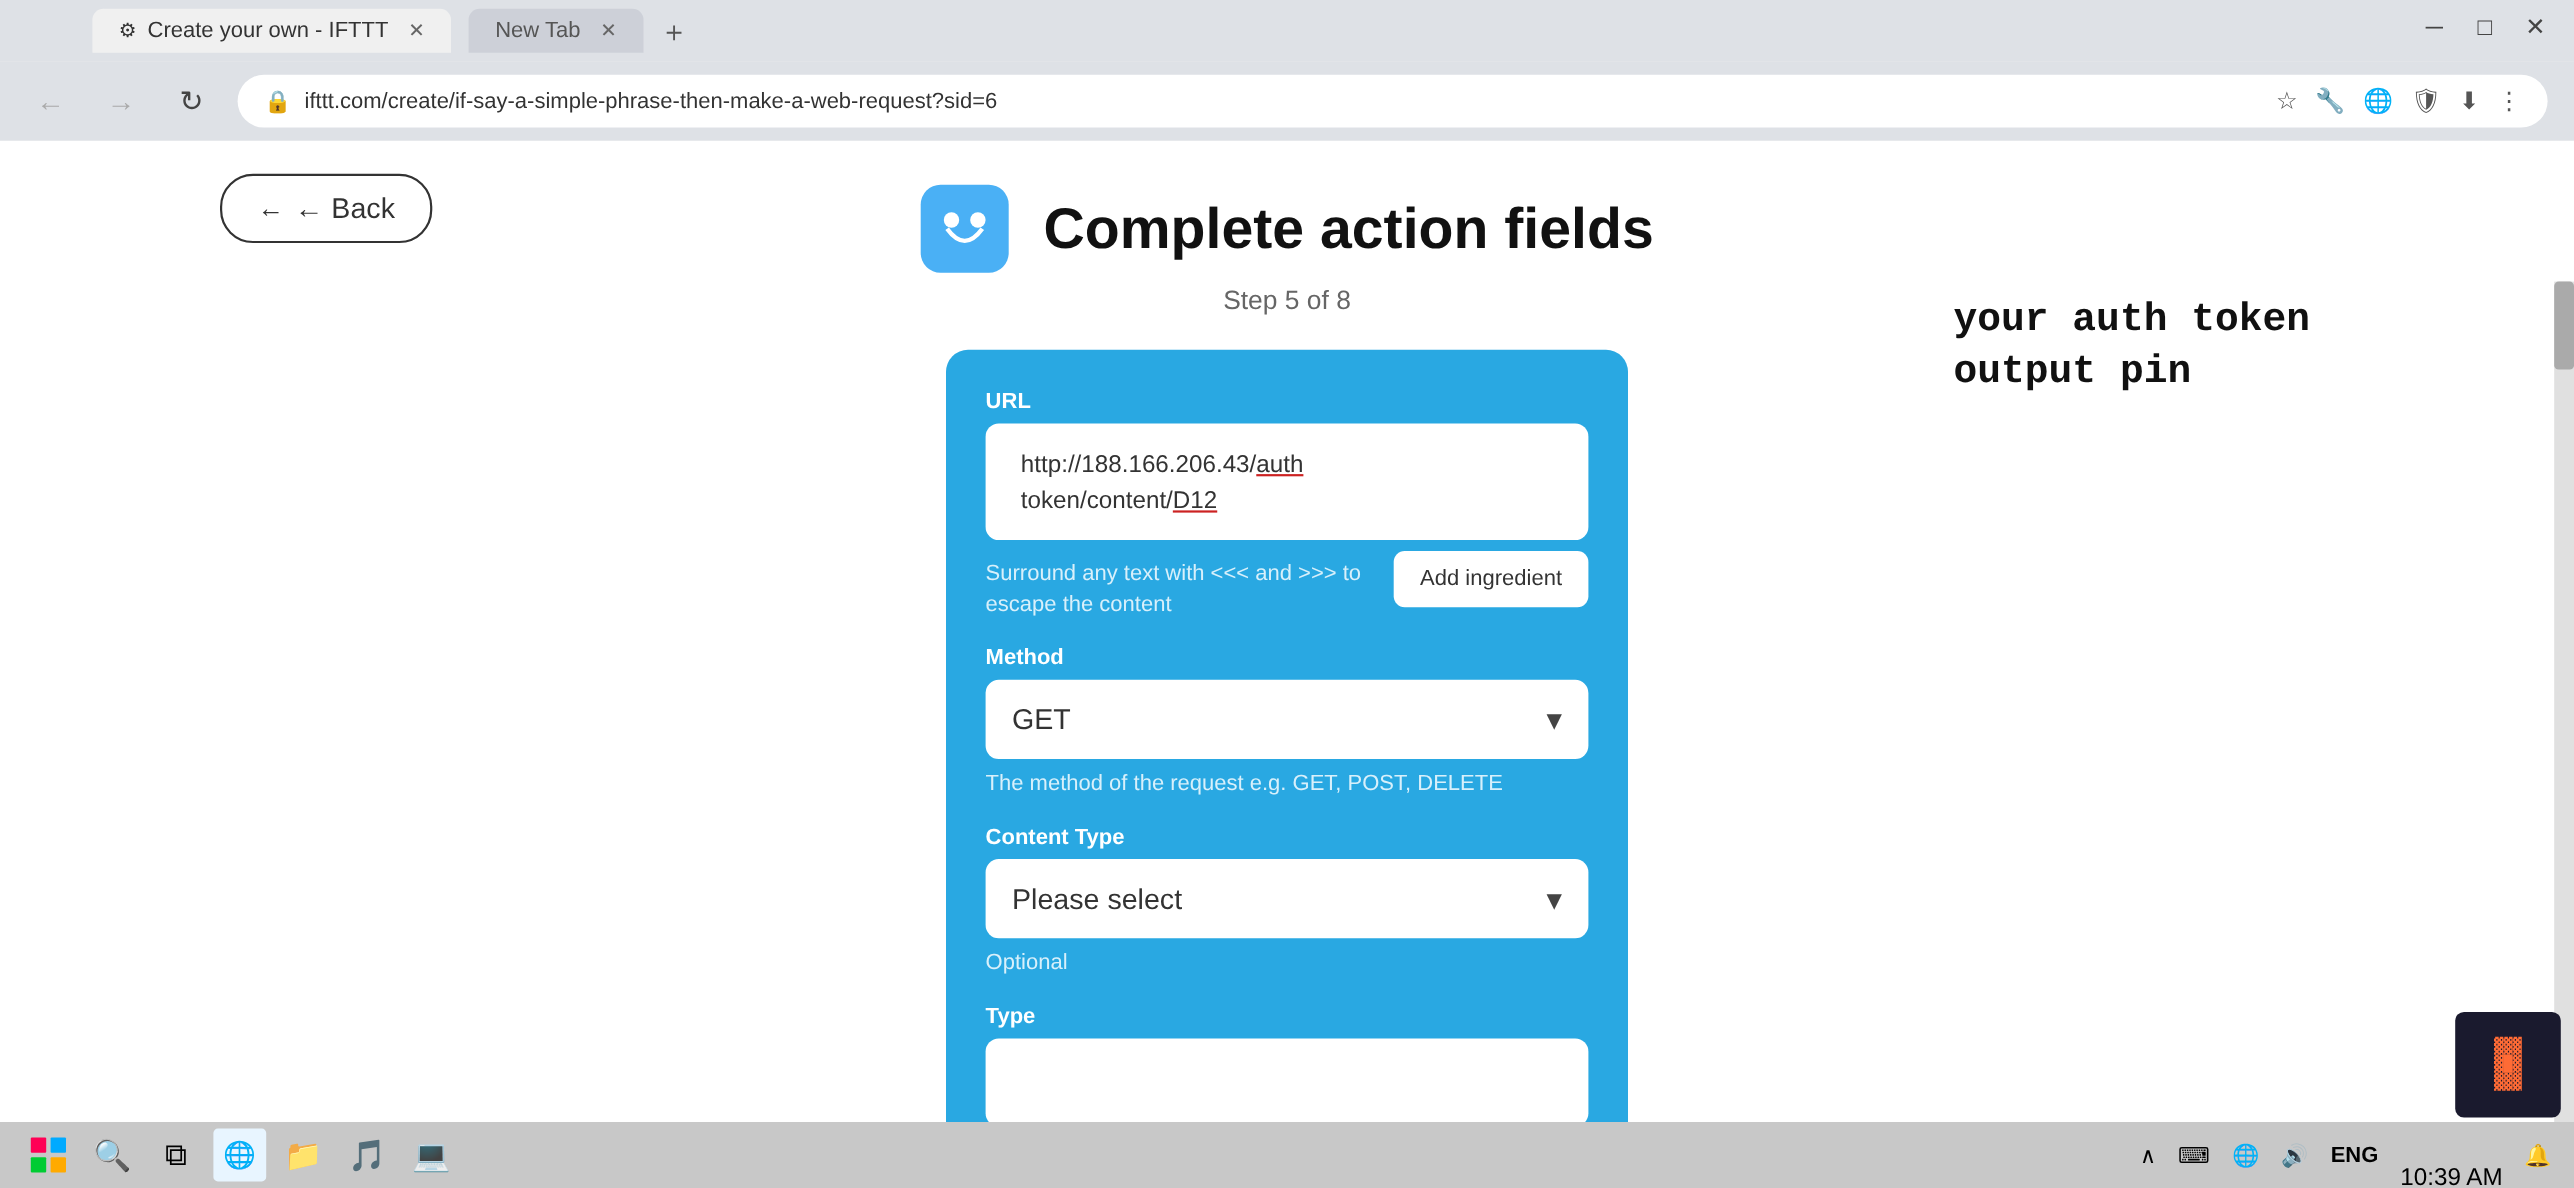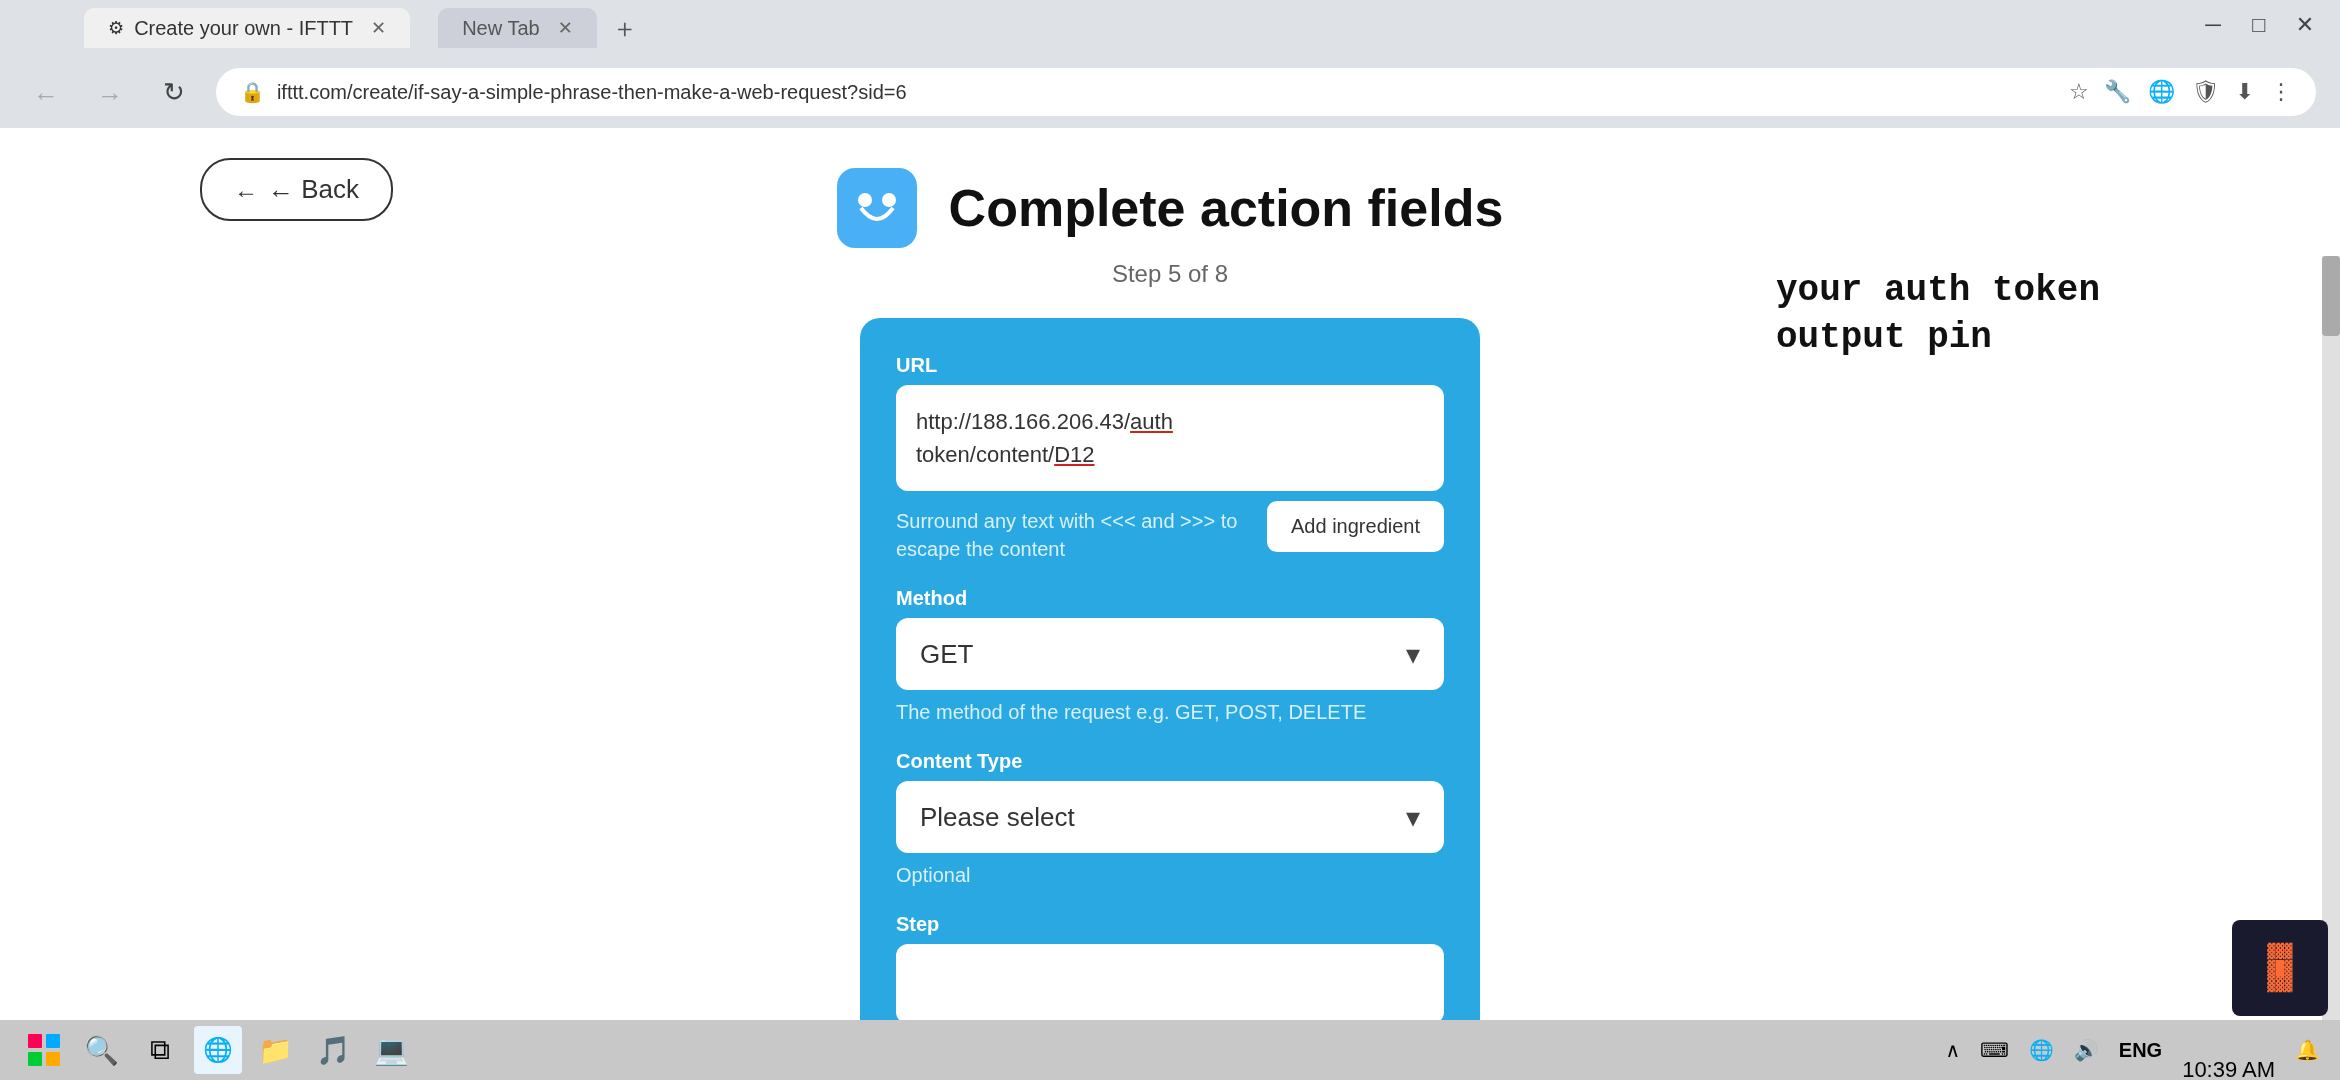--- a/index.html
+++ b/index.html
@@ -207,21 +207,21 @@
     .field-hint {
       font-size: 20px;
       color: #d8f0fb;
       margin-top: 6px;
       line-height: 1.4;
     }
     .url-text-area {
       flex: 1;
       background: #fff;
       border-radius: 12px;
-      padding: 20px 20px;
+      padding: 20px 32px;
       font-size: 22px;
       color: #333;
       line-height: 1.5;
     }
     .hint-add-row {
       display: flex;
       align-items: flex-start;
       justify-content: space-between;
       gap: 28px;
     }
@@ -332,21 +332,21 @@
 
   <div class="browser-titlebar">
     <div style="width:60px"></div>
 
     <div class="tab active">
       <span style="font-size:18px">⚙</span>
       <span style="font-size:20px">Create your own - IFTTT</span>
       <span class="tab-close">✕</span>
     </div>
 
-    <div class="tab inactive" style="margin-left:20px">
+    <div class="tab inactive" style="margin-left:8px">
       <span style="font-size:20px">New Tab</span>
       <span class="tab-close">✕</span>
     </div>
 
     <div class="tab-new">＋</div>
 
     <div class="window-controls">
       <div class="win-ctrl">─</div>
       <div class="win-ctrl">□</div>
       <div class="win-ctrl">✕</div>
@@ -425,21 +425,21 @@
     <div>
       <div class="field-label">Content Type</div>
       <div class="select-field">
         <span>Please select</span>
         <span class="select-arrow">▾</span>
       </div>
       <span class="field-hint" style="margin-top:8px; display:block;">Optional</span>
     </div>
 
     <div>
-      <div class="field-label">Step</div>
+      <div class="field-label">Type</div>
       <div class="body-input"></div>
       <div class="hint-add-row" style="margin-top:10px;">
         <span class="field-hint">Surround any text with</span>
         <button class="add-ingredient-btn">Add ingredient</button>
       </div>
     </div>
 
   </div>
 
   <div class="annotation">

